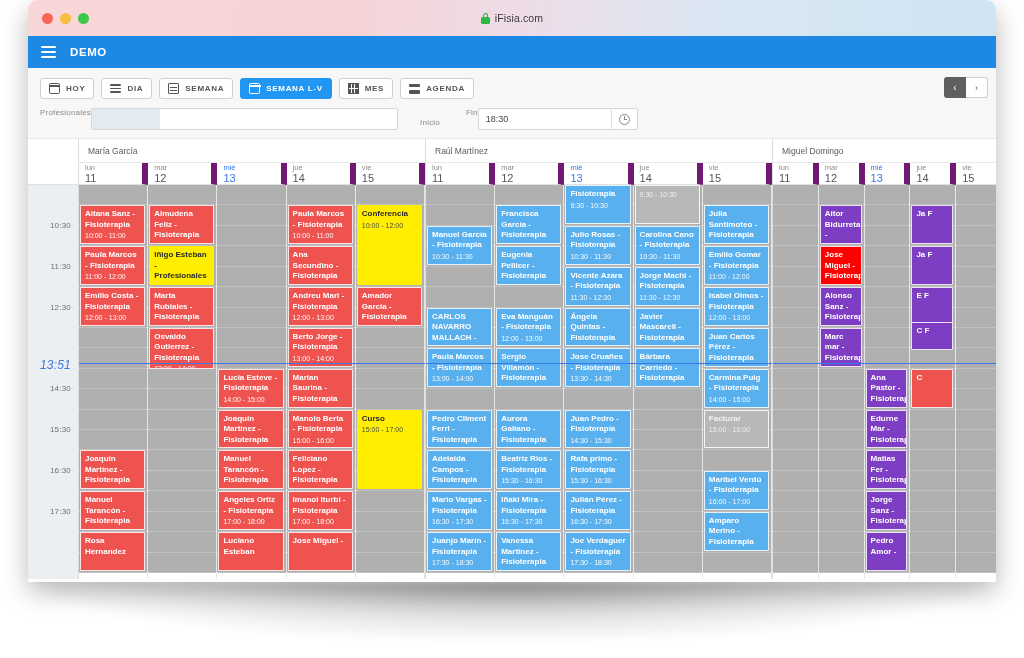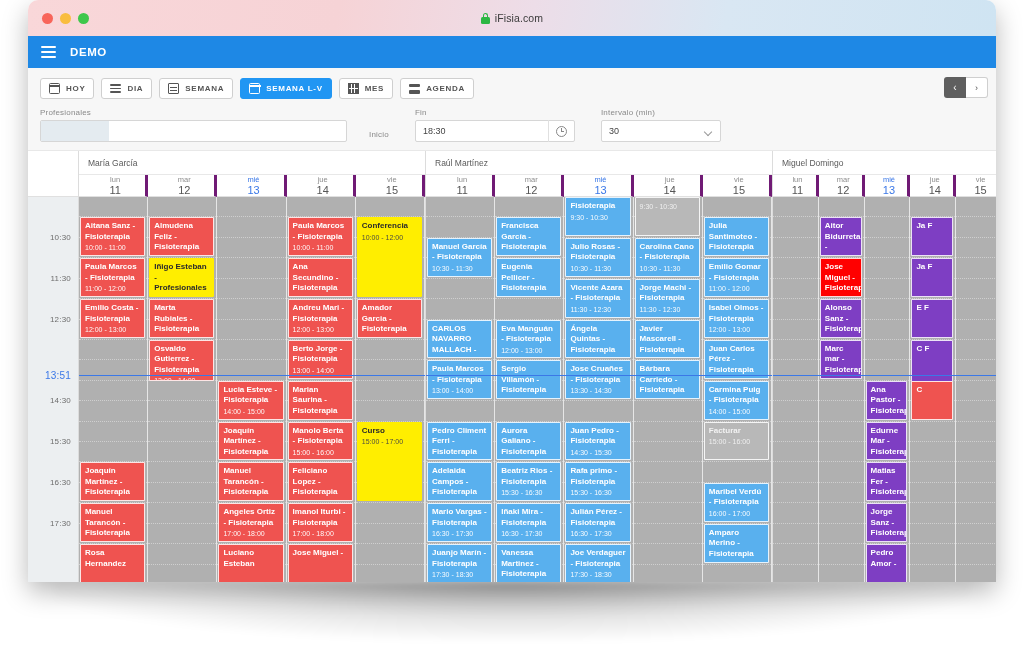--- a/index.html
+++ b/index.html
@@ -83,21 +83,21 @@
   .ic-lines i { display:block; top: 4.6px; }
   .ic-lines:after { top: 8.2px; }
   .ic-grid { display:grid; grid-template-columns:1fr 1fr 1fr; grid-template-rows:1fr 1fr; gap:1px; border:1.3px solid currentColor; }
   .ic-grid b { background: currentColor; display:block; }
   .ic-sheet { border:1.3px solid currentColor; border-radius:1px; }
   .ic-sheet:after { content:""; position:absolute; left:1px; right:1px; top:2.5px; height:1.3px; background:currentColor; box-shadow:0 3px 0 currentColor; }
   .ic-ag:before { content:""; position:absolute; left:0; right:0; top:0.5px; height:3.4px; background:currentColor; border-radius:1px; }
   .ic-ag:after { content:""; position:absolute; left:0; right:0; bottom:0.5px; height:3.4px; background:currentColor; border-radius:1px; }
 
   .fields { display: flex; align-items: flex-end; margin-top: 9px; }
-  .fgroup { display: flex; flex-direction: column; }
+  .fgroup { display: flex; flex-direction: row; }
   .flabel { font-size: 8px; color: #8a8a8a; margin-bottom: 3px; letter-spacing:.2px; }
   .inputbox {
     height: 22px; border: 1px solid #d6d6d6; background: #fff;
     display: flex; align-items: center; font-size: 9px; color: #444;
     border-radius: 2px;
   }
   .prof-input { width: 307px; padding: 0; overflow: hidden; }
   .prof-chip { width: 68px; height: 20px; background: #e4ebf0; }
   .time-input { width: 160px; padding-left: 7px; position: relative; }
   .time-input .clock {
@@ -124,31 +124,31 @@
     display: flex; align-items: center; justify-content: center;
     font-size: 9px; cursor: pointer; border-radius: 0 3px 3px 0;
   }
 
   
   .calwrap { position: relative; background: #fff; height: 440px; overflow: hidden; }
   .calgrid { display: flex; height: 100%; }
   .timecol { width: 50px; flex: 0 0 50px; background: #eceff1; position: relative; }
   .timecol .thead { height: 46px; background: #fff; border-bottom: 1px solid #e0e0e0; }
   .tlabel { position: absolute; right: 7px; font-size: 8px; color: #6d6d6d; letter-spacing:.2px; }
-  .tlabel.now { color: #3b78e7; font-size: 10px; }
+  .tlabel.now { color: #3b78e7; font-size: 12px; font-style: italic; }
 
   .profcol { position: relative; border-left: 1px solid #dcdcdc; height: 100%; }
   .profhead {
     height: 24px; border-bottom: 1px solid #e8e8e8;
     font-size: 8.5px; color: #5a5a5a; padding-left: 9px; display: flex; align-items: center;
   }
   .dayhead { display: flex; height: 22px; }
   .dayh {
     flex: 1 1 0; min-width: 0; padding-left: 6px;
-    border-right: 3px solid #701a75; border-bottom: 1px solid #e0e0e0; text-align: center;
+    border-right: 6px solid #701a75; border-bottom: 1px solid #e0e0e0;
   }
   .dayh .dn { font-size: 7.5px; color: #8d8d8d; line-height: 9px; }
   .dayh .dd { font-size: 11px; color: #555; line-height: 13px; }
   .dayh.today .dn, .dayh.today .dd { color: #3b78e7; }
 
   .daycols { display: flex; position: absolute; left: 0; right: 0; top: 46px; bottom: 0; }
   .daycol { flex: 1 1 0; min-width: 0; position: relative; border-right: 1px solid #e6e6e6; }
   .slot { position: absolute; left: 0; right: 0; background: #b0b0b0; border-bottom: 1px dotted #cfcfcf; }
   .evt {
     position: absolute; left: 1px; right: 2px;
@@ -256,27 +256,20 @@
         <div class="fgroup">
           <span class="flabel">Fin</span>
           <div class="inputbox time-input">
             <span>18:30</span>
             <span class="clock">
                 <span class="clock-g"></span>
               </span>
           </div>
         </div>
         <div class="gap-b"></div>
-        <div class="fgroup">
-          <span class="flabel">Intervalo (min)</span>
-          <div class="inputbox sel-input">
-            <span>30</span>
-            <span class="chev"></span>
-          </div>
-        </div>
       </div>
 
       <div class="navarrows">
         <div class="navbtn">‹</div>
         <div class="navbtn2">›</div>
       </div>
     </div>
 
     <div class="calwrap">
       <div class="calgrid" id="calgrid">
@@ -952,21 +945,21 @@
                 <div class="slot" style="top: 367.579px; height: 20.4211px;"></div>
                 <div class="evt purple" style="top: 20.4211px; height: 38.8421px;">
                   <span class="t">Ja F</span>
                 </div>
                 <div class="evt purple" style="top: 61.2632px; height: 38.8421px;">
                   <span class="t">Ja F</span>
                 </div>
                 <div class="evt purple" style="top: 102.105px; height: 38.8421px;">
                   <span class="t">E F</span>
                 </div>
-                <div class="evt purple" style="top: 143px; height: 46px;">
+                <div class="evt purple" style="top: 137px; height: 28px;">
                   <span class="t">C F</span>
                 </div>
                 <div class="evt red" style="top: 183.789px; height: 38.8421px;">
                   <span class="t">C</span>
                 </div>
               </div>
               <div class="daycol">
                 <div class="slot" style="top: 0px; height: 20.4211px;"></div>
                 <div class="slot" style="top: 20.4211px; height: 20.4211px;"></div>
                 <div class="slot" style="top: 40.8421px; height: 20.4211px;"></div>

